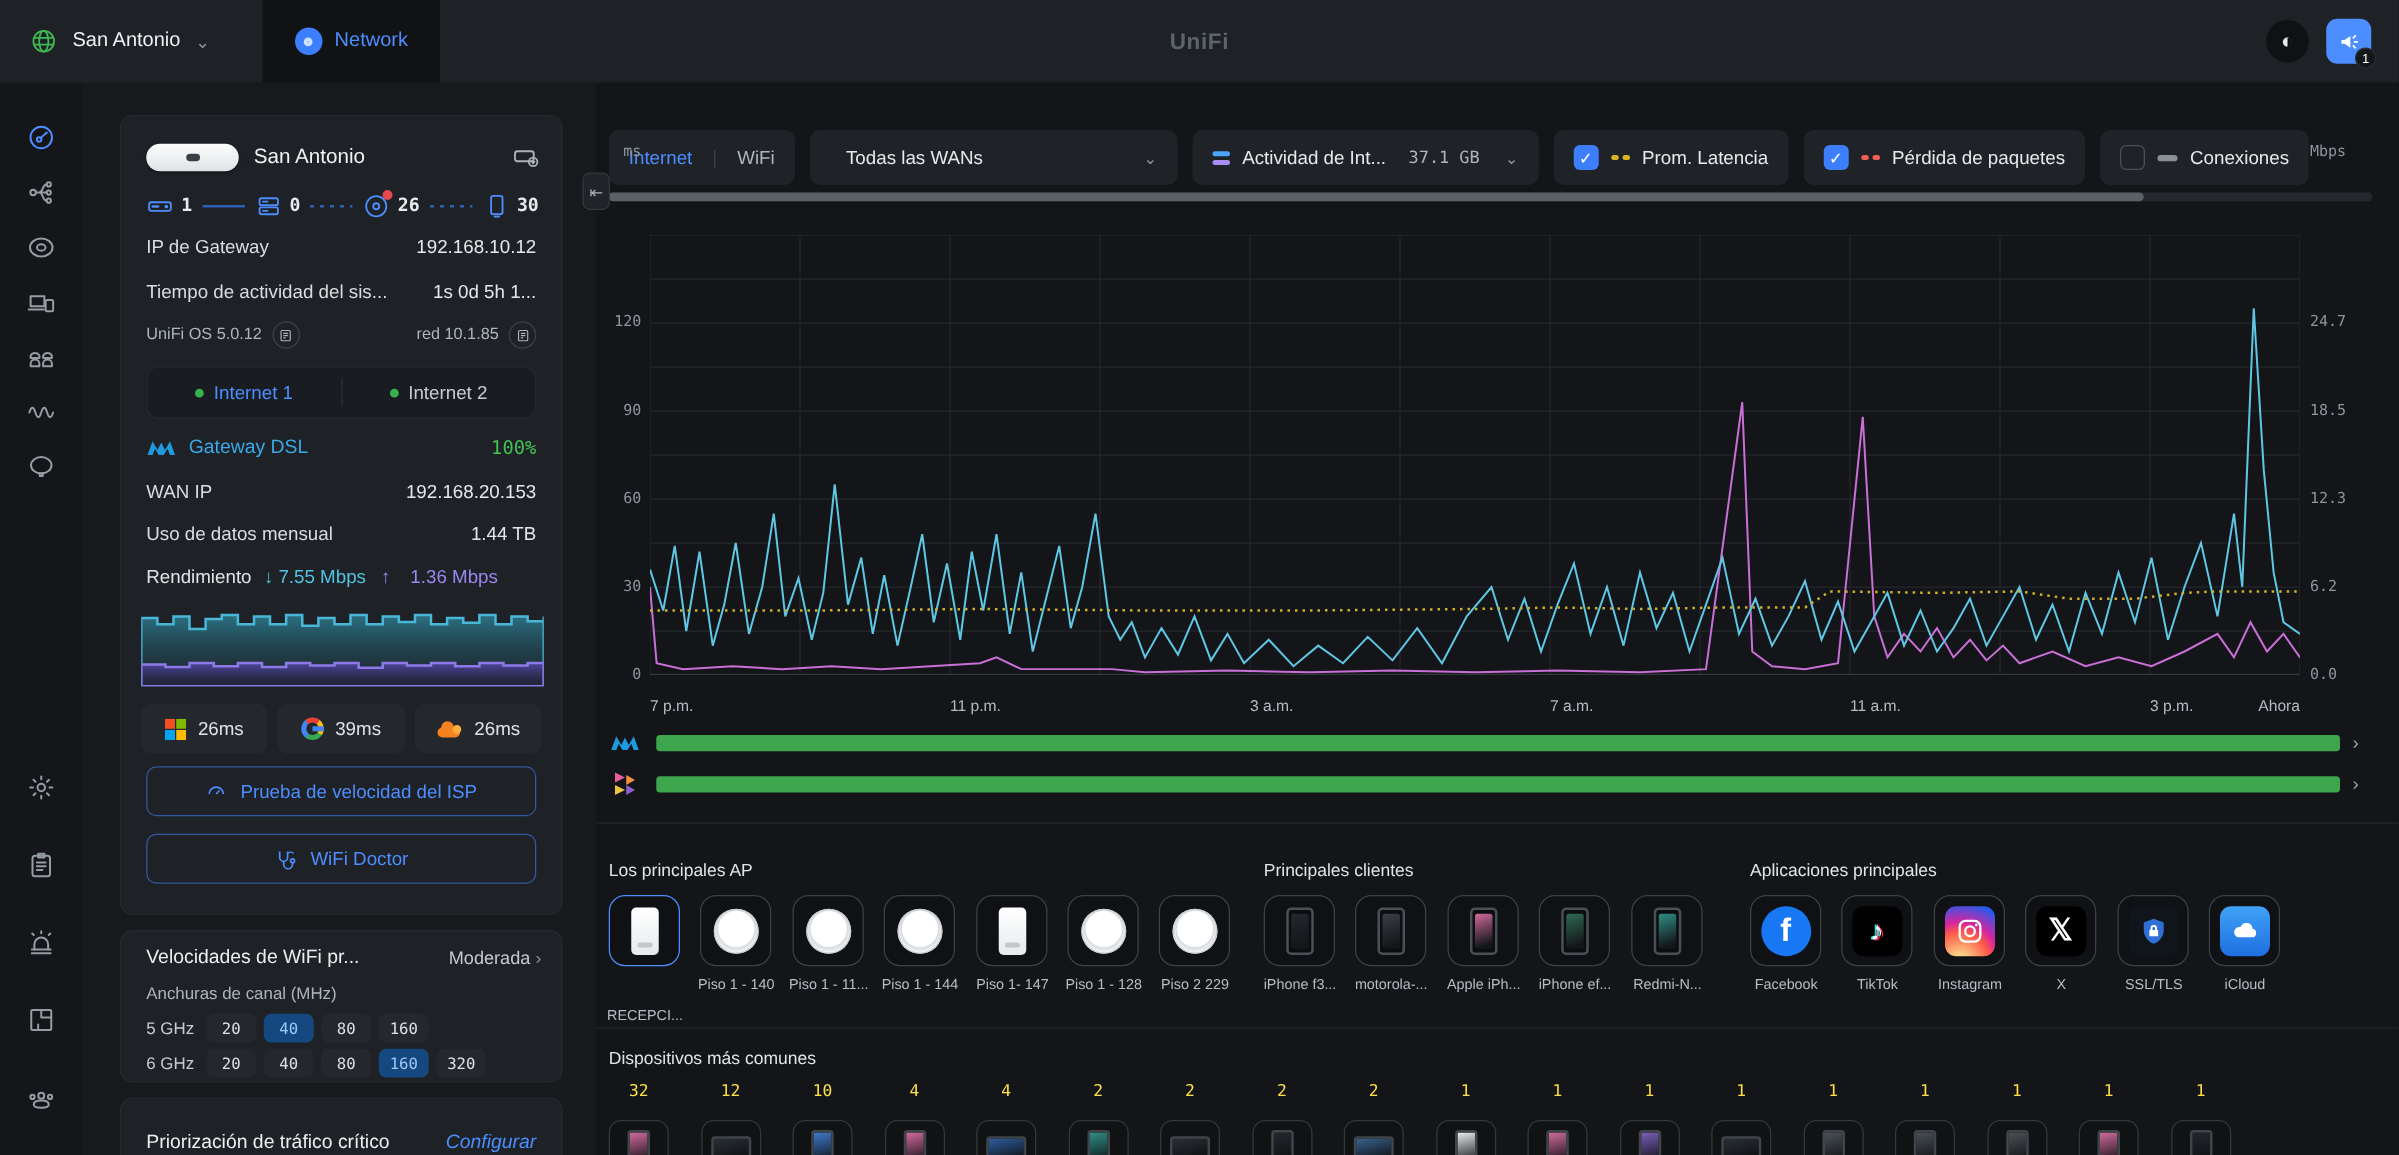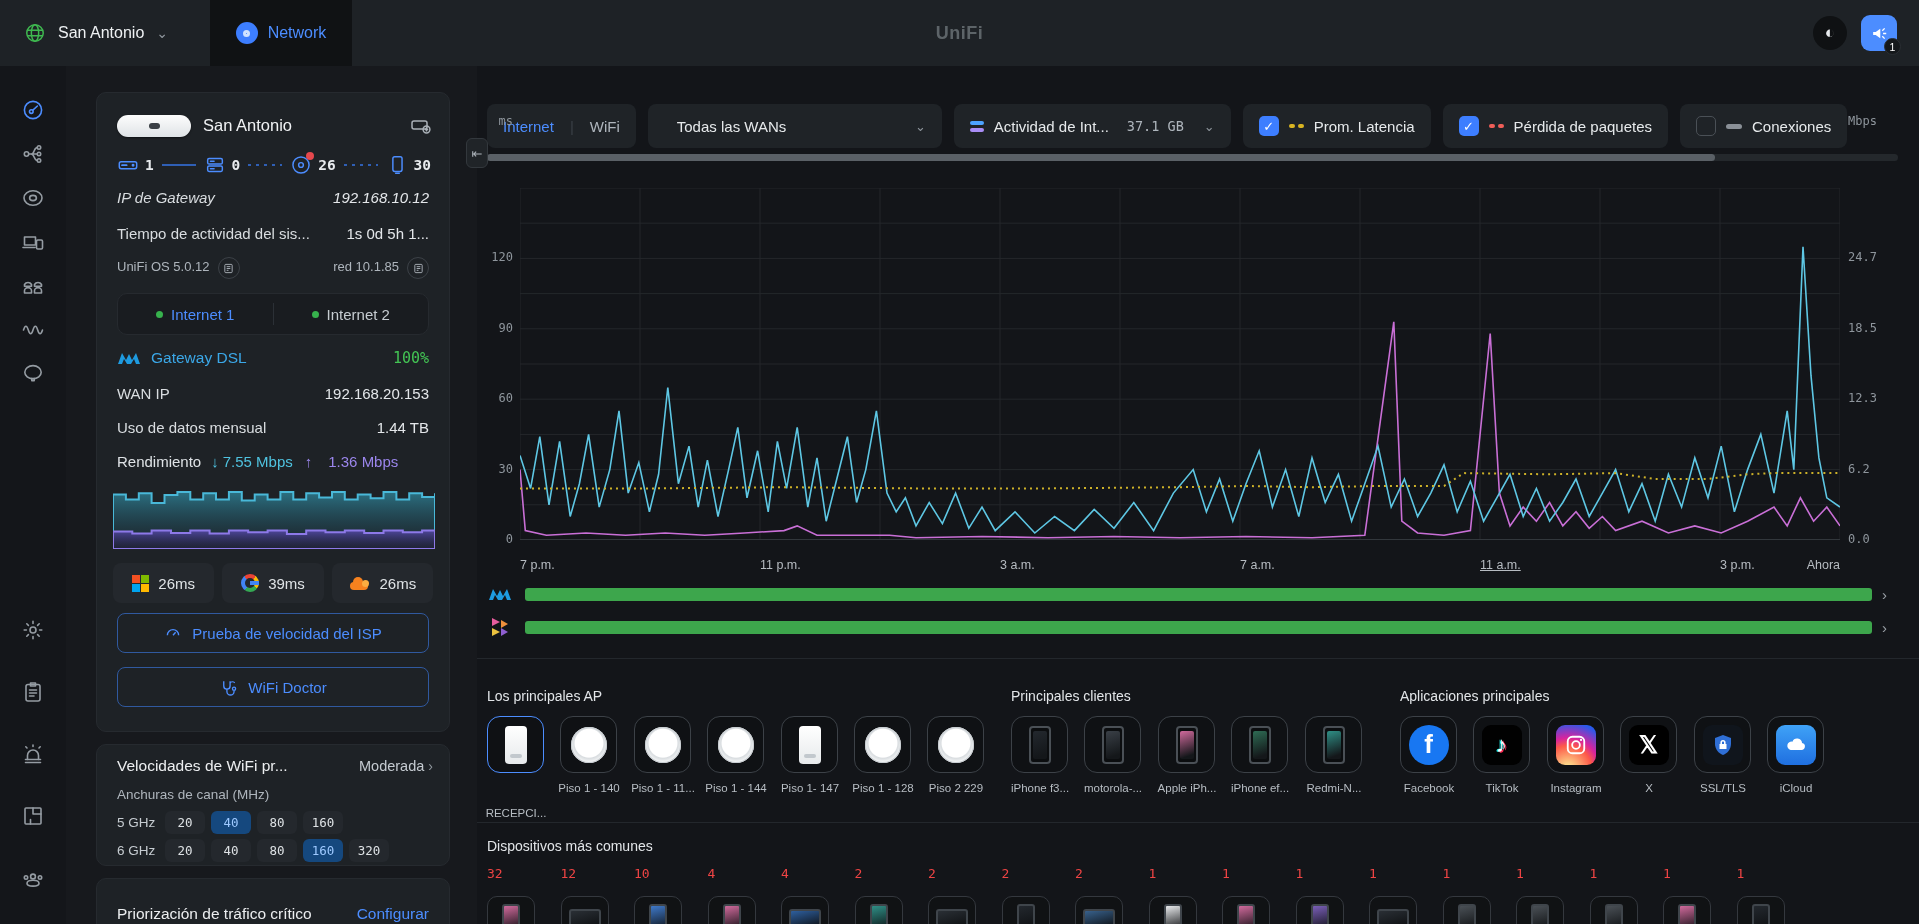--- a/index.html
+++ b/index.html
@@ -61,21 +61,21 @@
   .btn{position:absolute;left:20px;right:20px;height:40px;border:1px solid #30599f;border-radius:8px;color:#4c8dff;font-size:15px;display:flex;align-items:center;justify-content:center;gap:10px;cursor:pointer;background:transparent;}
   
   #wifi-title-row{position:absolute;left:20px;right:16px;top:12px;display:flex;justify-content:space-between;align-items:center;font-size:15.5px;color:#eceef0;}
   #wifi-status{color:#c4cad0;font-size:14.5px;cursor:pointer;}
   #wifi-sub{position:absolute;left:20px;top:42px;font-size:13.5px;color:#aeb5bc;}
   .band-row{position:absolute;left:20px;right:16px;display:flex;align-items:center;gap:6px;font-size:13.5px;color:#c6ccd1;}
   .band-row .band{width:42px;}
   .chip-n{width:40px;height:23px;border-radius:6px;background:#24282d;color:#dde1e4;display:grid;place-items:center;font-family:"DejaVu Sans Mono",monospace;font-size:12.5px;cursor:pointer;}
   .chip-n.sel{background:#15487e;color:#9ec9ff;}
   #tp-row{position:absolute;left:20px;right:20px;top:26px;display:flex;justify-content:space-between;font-size:15.5px;}
-  #tp-link{color:#4c8dff;cursor:pointer;}
+  #tp-link{color:#4c8dff;cursor:pointer;font-style:italic;}
 
   
   #main{position:absolute;left:477px;top:66px;width:1442px;height:858px;background:#131519;}
   #collapse{position:absolute;left:-11px;top:72px;width:22px;height:30px;border:1px solid #33383d;border-radius:6px;background:#202428;color:#aab1b8;display:grid;place-items:center;font-size:13px;cursor:pointer;z-index:4;}
   #controls{position:absolute;left:10px;top:38px;height:44px;display:flex;gap:12px;}
   .ctl{height:44px;background:#1f2327;border-radius:8px;display:flex;align-items:center;padding:0 16px;gap:10px;font-size:15px;color:#e6e9eb;cursor:pointer;}
   #seg-tabs .on{color:#4c8dff;}
   #seg-tabs .off{color:#aeb5bc;}
   #seg-tabs .sp{color:#3a4046;margin:0 6px;}
   .ddchev{color:#8e959c;margin-left:10px;font-size:13px;}
@@ -104,21 +104,21 @@
   .tile{position:absolute;width:57px;height:57px;border:1.5px solid #3c4147;border-radius:13px;background:#0f1114;display:grid;place-items:center;cursor:pointer;}
   .tile.sel{border-color:#4c8dff;}
   .tile-label{position:absolute;width:68px;text-align:center;font-size:11.5px;color:#b7bdc3;white-space:nowrap;overflow:hidden;text-overflow:ellipsis;}
   .ap-disc{width:36px;height:36px;border-radius:50%;background:radial-gradient(circle at 50% 45%,#ffffff 0 52%,#d9dde0 56%,#f2f4f5 70%);box-shadow:0 0 0 1px #c8cdd1 inset;}
   .ap-wall{width:22px;height:38px;border-radius:4px;background:linear-gradient(#ffffff,#e7eaec);position:relative;}
   .ap-wall:after{content:"";position:absolute;left:5px;bottom:6px;right:5px;height:4px;border-radius:2px;background:#c2c8cd;}
   .phone{width:22px;height:38px;border-radius:4px;border:2px solid #4a5056;background:#0b0d0f;display:grid;place-items:center;}
   .phone i{width:14px;height:28px;border-radius:2px;display:block;}
   .app-ic{width:40px;height:40px;border-radius:9px;display:grid;place-items:center;font-weight:bold;}
 
-  #dev-sec .cnt{position:absolute;width:48px;text-align:left;font-size:13px;color:#ef4444;font-family:"DejaVu Sans Mono",monospace;}
+  #dev-sec .cnt{position:absolute;width:48px;text-align:center;font-size:13px;color:#fde047;font-family:"DejaVu Sans Mono",monospace;}
   .dev-tile{position:absolute;top:830px;width:48px;height:48px;border:1.5px solid #34383e;border-radius:10px;background:#101214;display:grid;place-items:center;}
   .dev-ph{width:18px;height:32px;border-radius:3px;border:2px solid #3f454b;}
   .dev-tv{width:32px;height:22px;border-radius:3px;border:2px solid #3f454b;}
 </style>
 </head>
 <body>
 
 <div id="topbar">
   <div id="site-sel">
     <span>
@@ -277,21 +277,21 @@
      <span class="num">26</span>
         <span class="conn dots"></span>
         <span class="stat-ic">
           <svg width="22" height="22" viewBox="0 0 24 24" fill="none" stroke="currentColor" stroke-width="1.6" stroke-linecap="round" stroke-linejoin="round">
             <rect x="7.5" y="3" width="10" height="16" rx="2"></rect>
             <path d="M10.5 21h4"></path>
           </svg>
         </span>
      <span class="num">30</span>
       </div>
-    <div class="kv" style="top:96px;font-style:italic;">
+    <div class="kv" style="top:96px;">
       <span>IP de Gateway</span>
       <span class="v">192.168.10.12</span>
     </div>
     <div class="kv" style="top:132px;">
       <span>Tiempo de actividad del sis...</span>
       <span class="v">1s 0d 5h 1...</span>
     </div>
     <div id="os-row">
       <span><span>UniFi OS 5.0.12</span><span class="note-ic">
             <svg width="11" height="11" viewBox="0 0 24 24" fill="none" stroke="currentColor" stroke-width="2">
@@ -534,21 +534,21 @@
       <div class="ytickR" style="top:255px">18.5</div>
       <div class="ytickR" style="top:325px">12.3</div>
       <div class="ytickR" style="top:396px">6.2</div>
       <div class="ytickR" style="top:466px">0.0</div>
     </div>
   <div id="xlabels">
       <div class="xtick" style="left:43px;">7 p.m.</div>
       <div class="xtick" style="left:283px;">11 p.m.</div>
       <div class="xtick" style="left:523px;">3 a.m.</div>
       <div class="xtick" style="left:763px;">7 a.m.</div>
-      <div class="xtick" style="left:1003px;text-decoration:underline;">11 a.m.</div>
+      <div class="xtick" style="left:1003px;">11 a.m.</div>
       <div class="xtick" style="left:1243px;">3 p.m.</div>
       <div class="xtick" style="right:79px;">Ahora</div>
     </div>
   <div id="isp-bars">
       <div class="isp-bar-row" style="top:516px">
        <span style="width:26px;display:inline-flex;justify-content:center;">
           <svg width="24" height="16" viewBox="0 0 24 16" fill="#1e9be0">
             <path d="M1 14 L5 3 L9 10 L12 4 L15 10 L19 3 L23 14 L19 14 L17 9 L14 14 L10 14 L7 9 L5 14 Z"></path>
           </svg>
         </span>

